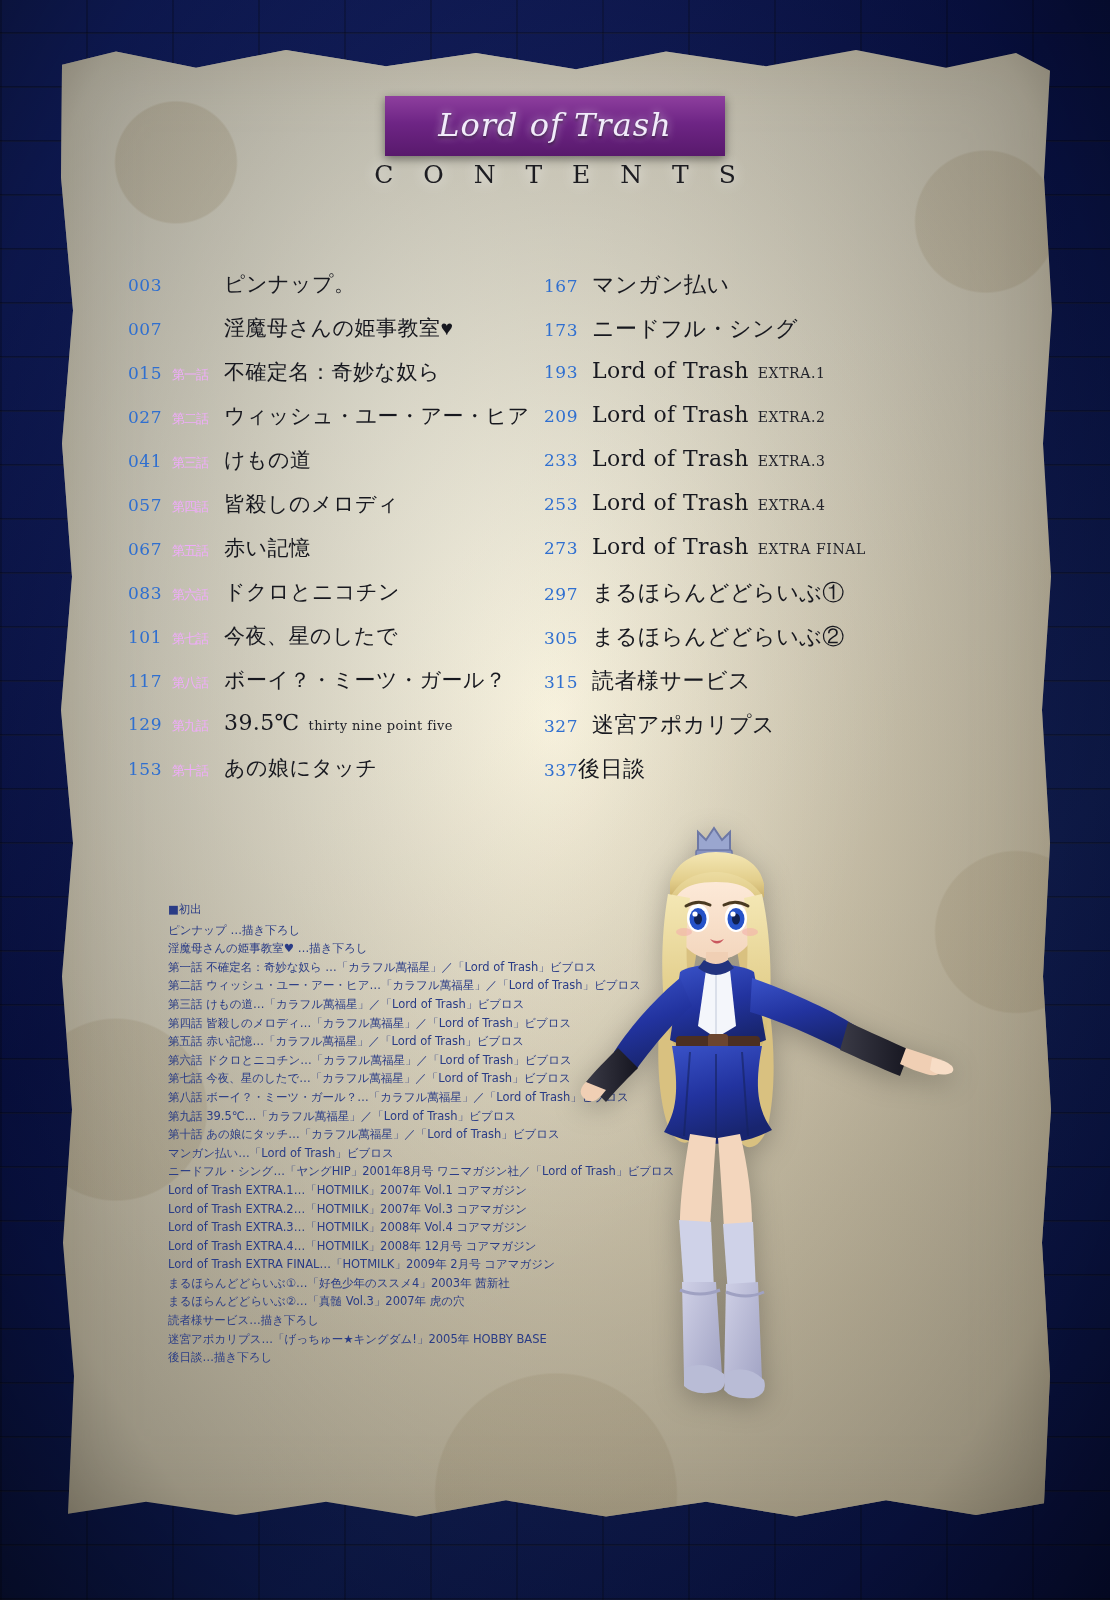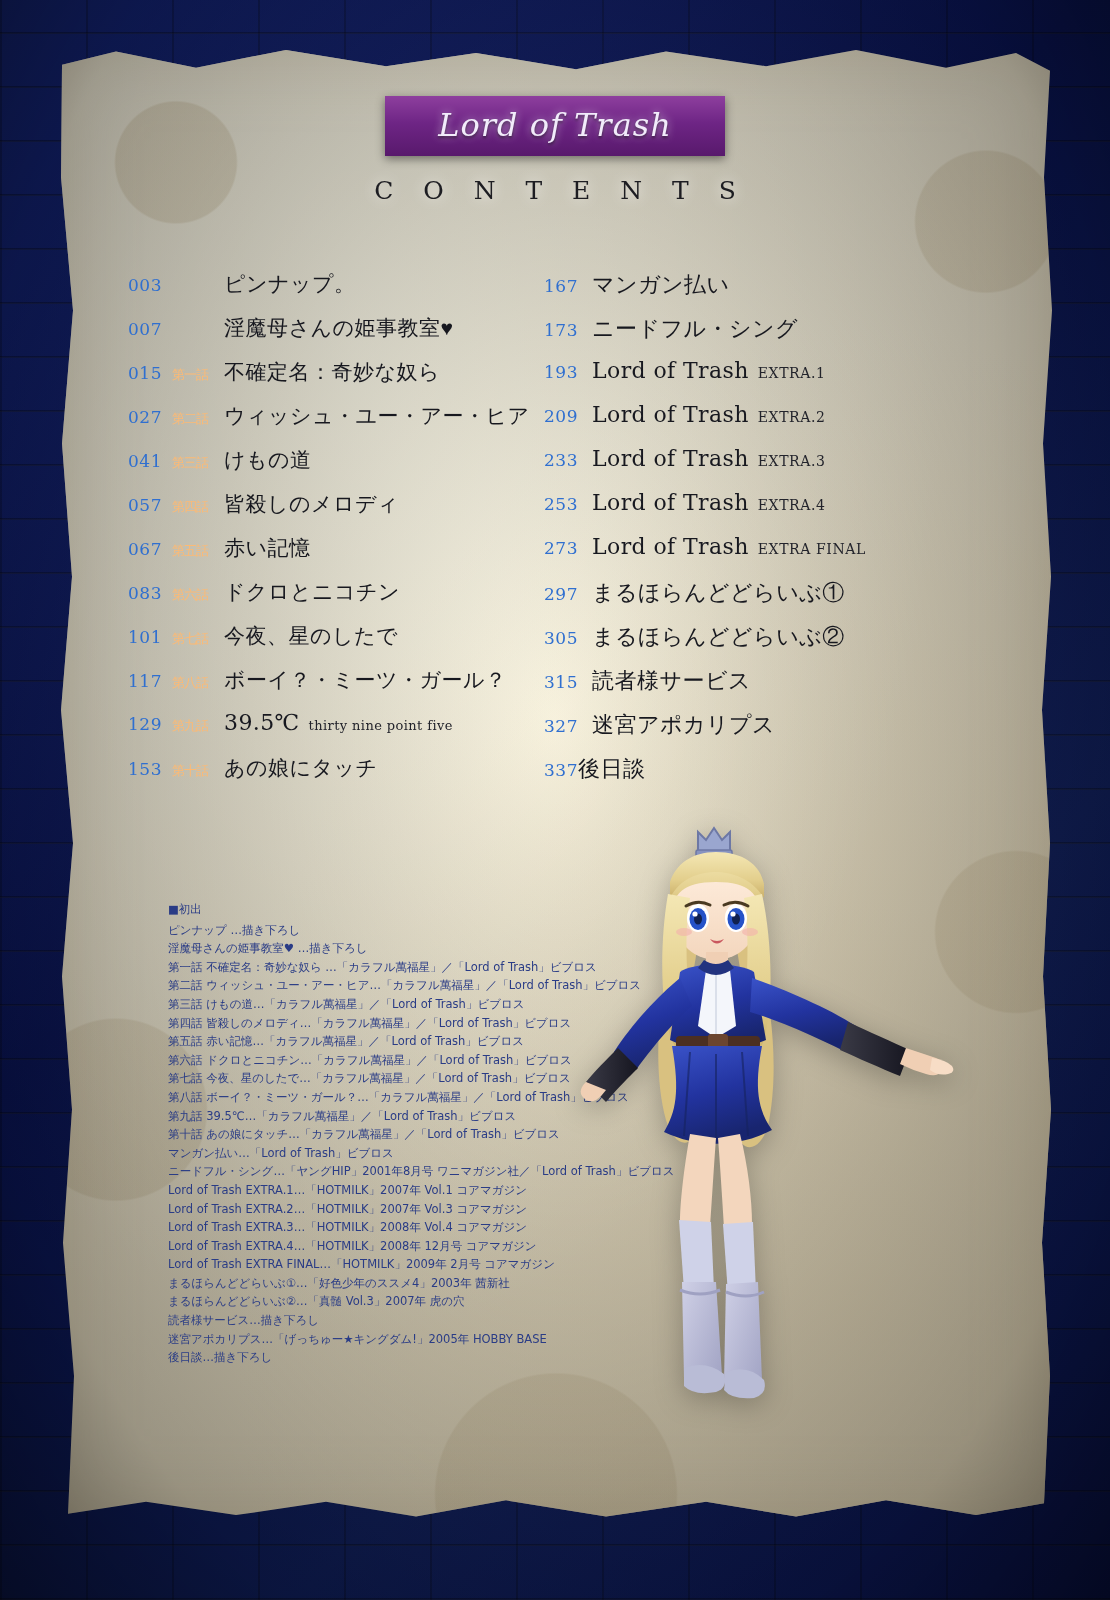--- a/index.html
+++ b/index.html
@@ -84,21 +84,21 @@
   .ribbon:before{left:-38px;clip-path:polygon(0 0,100% 0,100% 100%,55% 74%,0 100%);transform:skewY(6deg);}
   .ribbon:after{right:-38px;clip-path:polygon(0 0,100% 0,100% 100%,45% 74%,0 100%);transform:skewY(-6deg);}
   .logo-text{
     position:absolute;left:0;right:0;top:50%;transform:translateY(-52%);
     font-family:"DejaVu Serif", serif;
     font-size:32px;color:#f2ecfb;letter-spacing:1px;
     text-shadow:0 0 8px rgba(255,255,255,0.55),0 2px 3px rgba(0,0,0,0.6);
     font-style:italic;
   }
   .contents-word{
-    margin-top:20px;
+    margin-top:4px;
     font-family:"DejaVu Serif", serif;
     font-size:25px;letter-spacing:11px;color:#1d1d22;
     text-indent:11px;
     text-shadow:0 0 14px rgba(255,255,255,0.9);
   }
 
   
   .toc{
     position:absolute;left:110px;top:270px;width:800px;
     display:flex;gap:22px;justify-content:flex-end;
@@ -111,21 +111,21 @@
   }
   .pg{
     width:52px;text-align:right;
     color:#2f6fd0;
     font-family:"DejaVu Serif", serif;
     font-size:17px;letter-spacing:0.5px;
     flex:none;
   }
   .chap{
     width:52px;margin-left:10px;
-    color:#fdba74;font-size:13px;flex:none;
+    color:#f0abfc;font-size:13px;flex:none;
     font-family:Liberation Sans, sans-serif;
     letter-spacing:-1px;
   }
   .ttl{
     color:#17181f;font-size:21px;letter-spacing:0.5px;
     font-family:Liberation Mono, monospace;
     white-space:nowrap;
   }
   .col-right .ttl{font-size:22px;}
   .col-right .pg{width:56px;}

